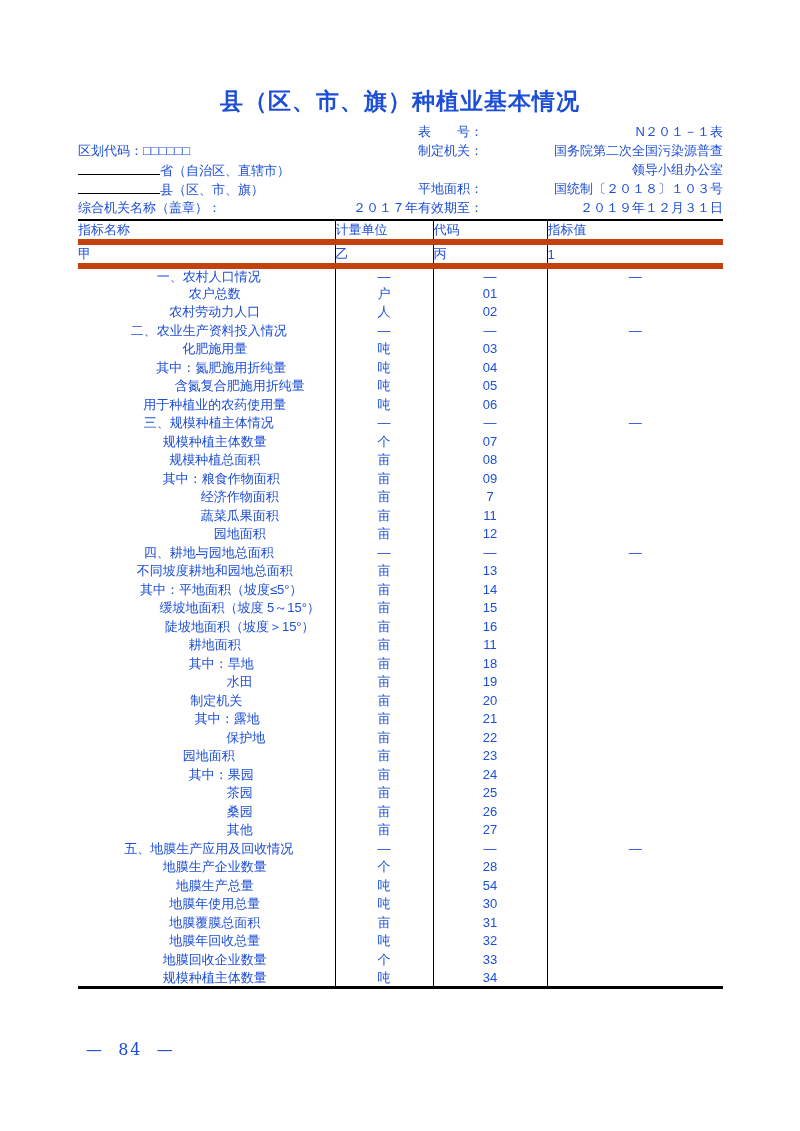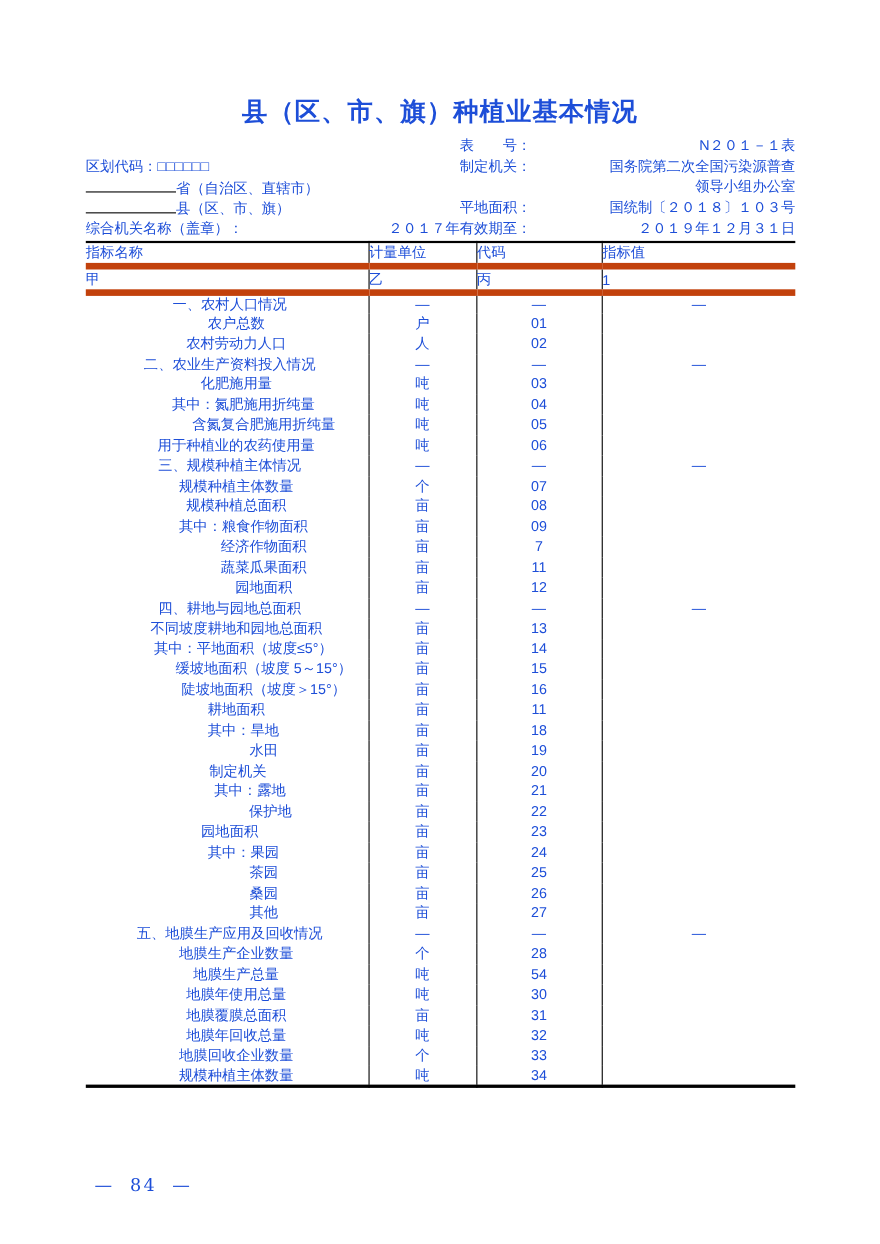--- a/index.html
+++ b/index.html
@@ -59,21 +59,21 @@
   td.c1 { text-align:center; white-space:nowrap; }
   .ind0 { padding-left:5px; }
   .ind1 { padding-left:17px; }
   .ind2 { padding-left:30px; }
   .ind3 { padding-left:67px; }
   .ind4 { padding-left:20px; }
   .ind5 { padding-left:42px; }
   .ind6 { padding-left:79px; }
   .pageno {
     position:absolute;
-    left:86px; top:1068px;
+    left:86px; top:1040px;
     font-family:"DejaVu Serif", serif;
     font-size:16px;
     white-space:pre;
     letter-spacing:2px;
   }
 </style>
 </head>
 <body>
 
 <div class="page">

